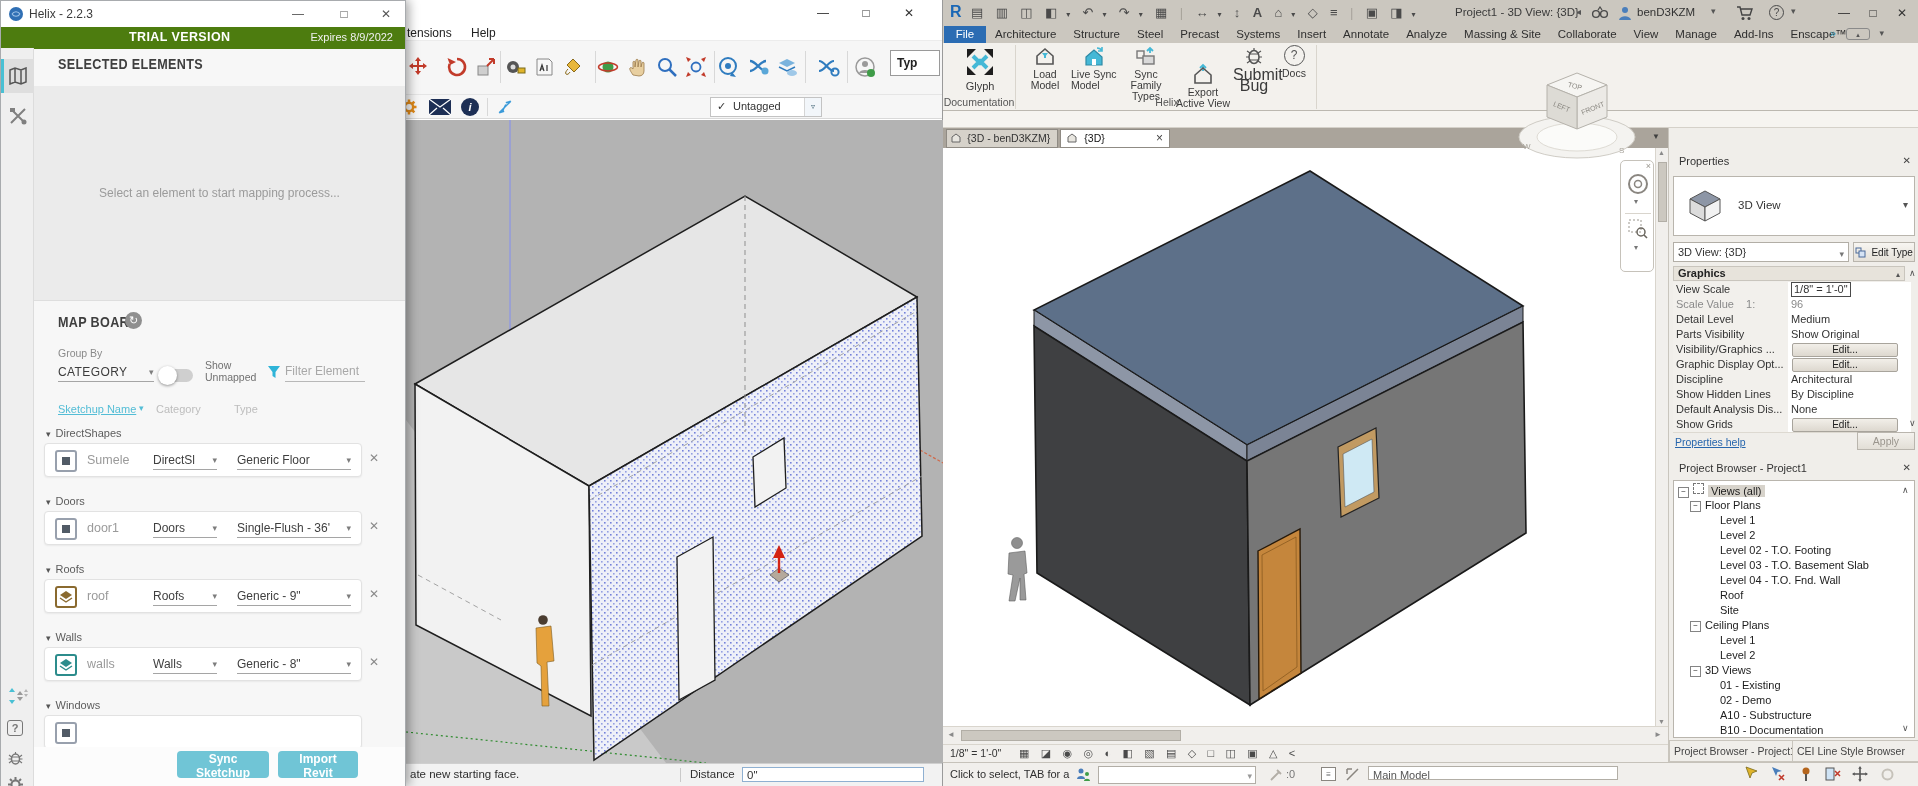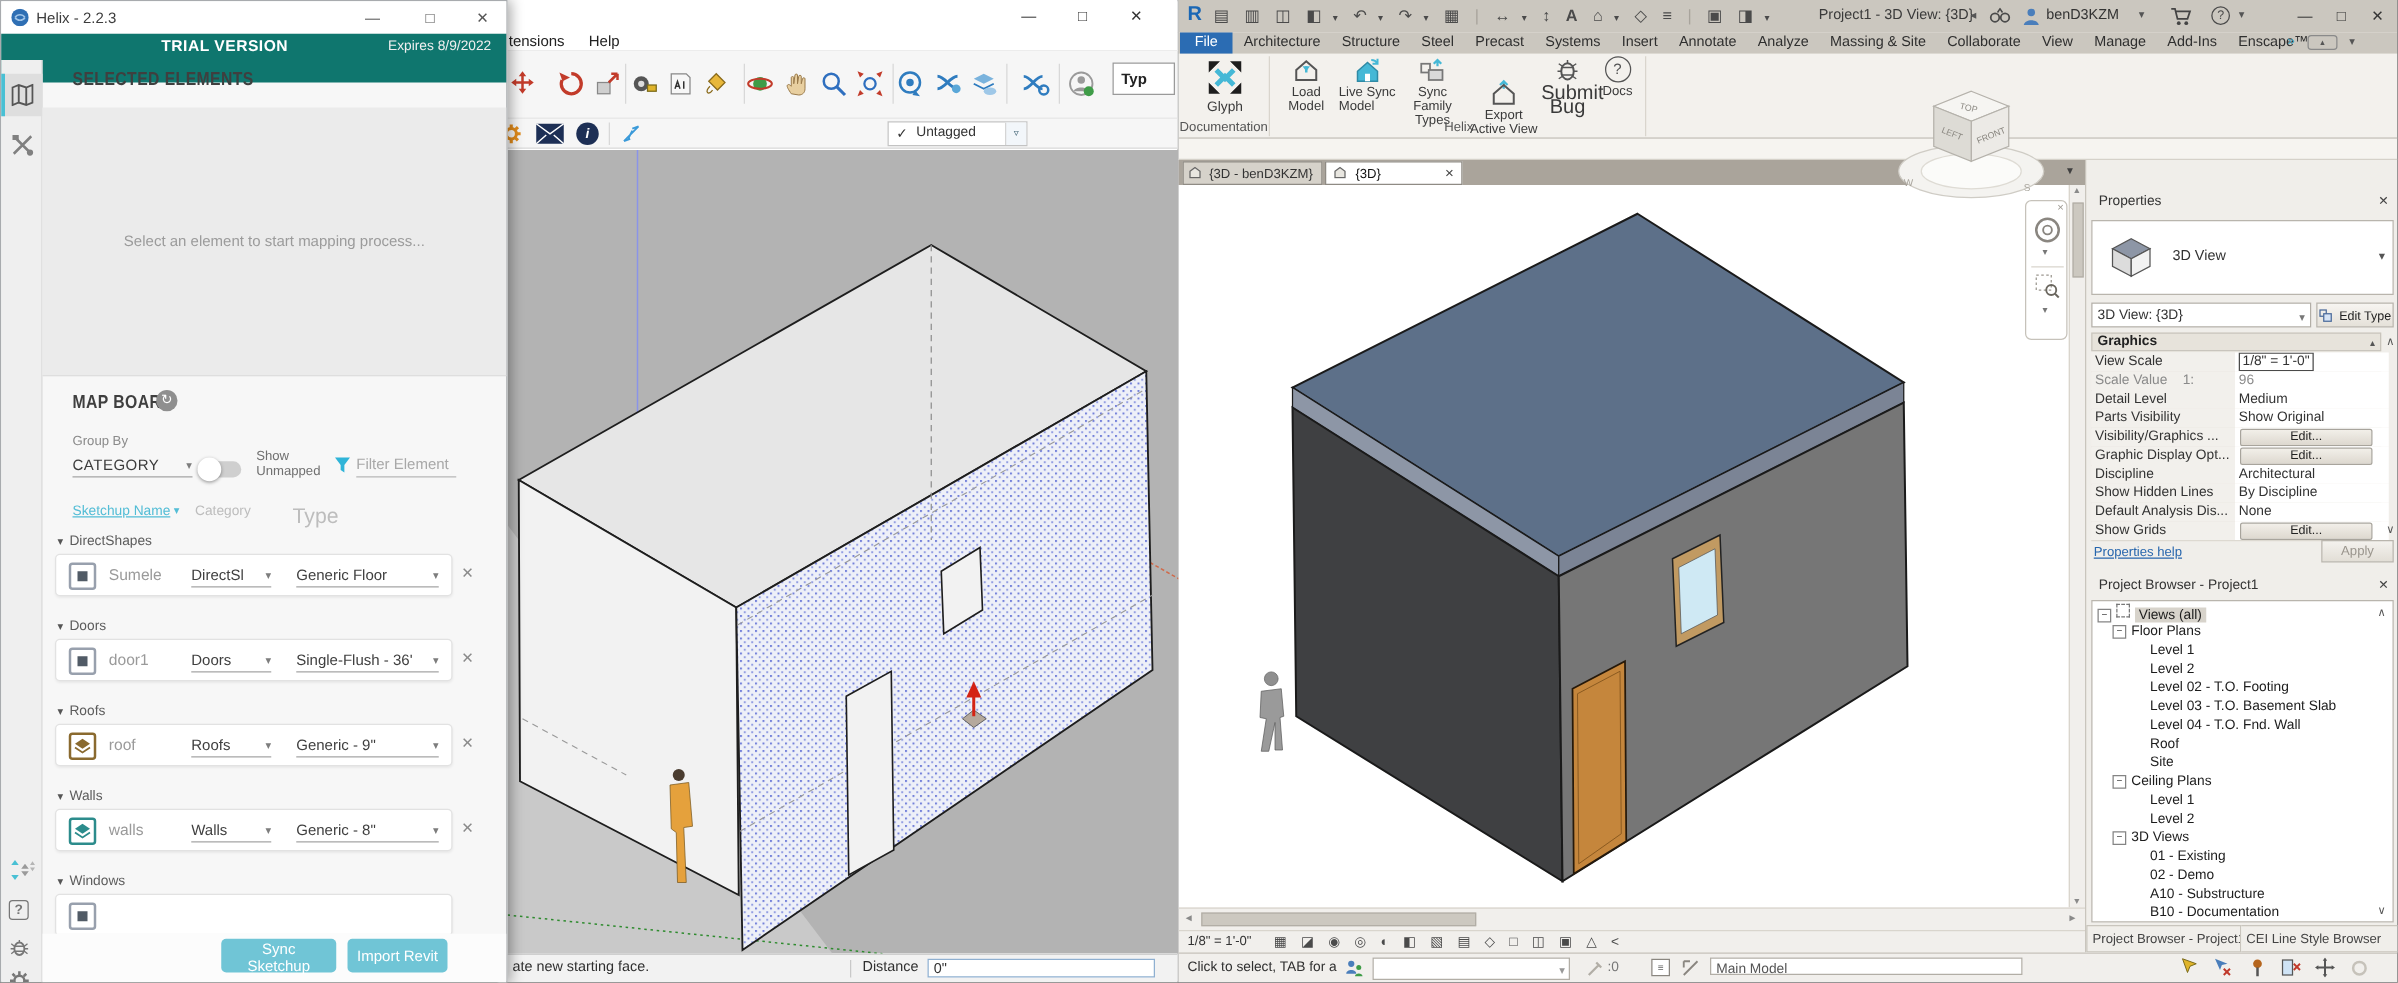--- a/index.html
+++ b/index.html
@@ -6,21 +6,21 @@
   .root{position:relative;width:1918px;height:786px;overflow:hidden;background:#dcdcdc;
         font-family:"Liberation Sans",sans-serif;font-size:12px;color:#333}
   .a{position:absolute;box-sizing:border-box}
   .b{font-weight:bold}
   .cap{display:inline-block;transform:scaleX(.84);transform-origin:0 50%;font-weight:bold;letter-spacing:.4px;white-space:nowrap}
   .wc{position:absolute;width:26px;height:18px;text-align:center;font-size:12px;color:#555;line-height:18px;cursor:default}
   .ddl{border-bottom:1px solid #a5a5a5;height:19px;line-height:18px;white-space:nowrap;overflow:hidden}
   .ddc{color:#7d7d7d;font-size:9px;margin-left:4px}
   .card{background:#fff;border:1px solid #e2e2e2;border-radius:4px;box-shadow:0 1px 2px rgba(0,0,0,.06)}
   .glabel{font-size:11px;color:#5c5c5c;white-space:nowrap}
-  .hxbtn{background:#70c5d6;border-radius:4px;color:#fff;font-weight:normal;font-size:12px;text-align:center;border:none;cursor:pointer}
+  .hxbtn{background:#70c5d6;border-radius:4px;color:#fff;font-weight:bold;font-size:12px;text-align:center;border:none;cursor:pointer}
   .rtab{font-size:11.5px;color:#2f2f2f;white-space:nowrap}
   .prow{position:absolute;left:0;width:232px;height:15px;border-bottom:1px solid #ddd9d1;font-size:11px;line-height:15px}
   .plab{position:absolute;left:0;top:0;width:114px;height:15px;background:#f2f0ec;border-right:1px solid #ddd9d1;padding:0 3px;white-space:pre;overflow:hidden}
   .pval{position:absolute;left:115px;top:0;width:117px;height:15px;background:#fff;padding:0 3px;white-space:nowrap;overflow:hidden}
   .pbtn{position:absolute;left:4px;top:1px;width:104px;height:12px;background:linear-gradient(#f2efe9,#ddd8cf);
         border:1px solid #a8a49c;border-radius:2px;font-size:10px;line-height:11px;text-align:center;color:#222}
   .trow{position:absolute;font-size:11px;color:#1c1c1c;white-space:nowrap;line-height:14px}
   .pm{display:inline-block;width:9px;height:9px;border:1px solid #848484;background:#fff;font-size:8px;line-height:7px;
       text-align:center;color:#333;vertical-align:1px;margin-right:4px}
   .vcicon{font-size:11px;color:#4a4a4a;margin-right:8px}
@@ -574,21 +574,21 @@
     <svg class="a" style="left:8px;top:6px" width="14" height="14" viewBox="0 0 14 14">
           <circle cx="7" cy="7" r="7" fill="#2f6fb4"></circle>
           <path d="M3 7c2-3 6-3 8 0M3 7c2 3 6 3 8 0" stroke="#9fc4e8" stroke-width="1.2" fill="none"></path>
         </svg>
     <span class="a" style="left:28px;top:6px;font-size:12px;color:#3c3c3c">Helix - 2.2.3</span>
     <span class="wc" style="left:284px;top:4px">—</span>
     <span class="wc" style="left:330px;top:4px">□</span>
     <span class="wc" style="left:372px;top:4px">✕</span>
   </div>
 
-  <div class="a" style="left:0;top:26px;width:404px;height:39px;background:#0f766e;color:#fff;line-height:21px">
+  <div class="a" style="left:0;top:26px;width:404px;height:22px;background:#4d7c0f;color:#fff;line-height:21px">
     <span class="a b" style="left:128px;top:0;font-size:12.5px;letter-spacing:.4px">TRIAL VERSION</span>
     <span class="a" style="right:12px;top:0;font-size:11px;color:#f0f0f0">Expires 8/9/2022</span>
   </div>
 
   <div class="a" style="left:0;top:47px;width:33px;height:738px;background:#efefef;border-right:1px solid #dcdcdc">
     <div class="a" style="left:0;top:11px;width:33px;height:34px;background:#dedede">
       <div class="a" style="left:0;top:0;width:3px;height:34px;background:#49c0d4"></div>
       <svg class="a" style="left:8px;top:8px" width="18" height="18" viewBox="0 0 18 18">
             <path d="M1 3l5-2 6 2 5-2v14l-5 2-6-2-5 2zM6 1v14M12 3v14" fill="none" stroke="#555" stroke-width="1.5"></path>
           </svg>
@@ -640,21 +640,21 @@
   <svg class="a" style="left:266px;top:364px" width="14" height="14" viewBox="0 0 14 14">
         <path d="M1 1h12L8.5 7v6l-3-2V7z" fill="#2fb4d8"></path>
       </svg>
   <span class="a" style="left:284px;top:363px;width:80px;font-size:12px;color:#a8a8a8;border-bottom:1px solid #b8b8b8;height:18px">Filter Element</span>
 
   <span class="a" style="left:57px;top:402px;font-size:11px;color:#53bdd6;text-decoration:underline">
     <span>Sketchup Name</span>
   </span>
   <span class="a" style="left:138px;top:402px;font-size:9px;color:#53bdd6">▾</span>
   <span class="a" style="left:155px;top:402px;font-size:11px;color:#bdbdbd">Category</span>
-  <span class="a" style="left:233px;top:402px;font-size:17px;color:#bdbdbd">Type</span>
+  <span class="a" style="left:233px;top:402px;font-size:11px;color:#bdbdbd">Type</span>
 
   <div class="a" style="left:0;top:420px;width:404px;height:326px;overflow:hidden">
 
     <div class="a glabel" style="left:45px;top:6px"><span style="font-size:9px;color:#555;margin-right:5px">▾</span><span>DirectShapes</span></div>
     <div class="a card" style="left:43px;top:22px;width:318px;height:34px">
       <span class="a" style="left:10px;top:6px;width:22px;height:22px;border:2px solid #98a0ad;border-radius:3px">
             <span style="position:absolute;left:5px;top:5px;width:8px;height:8px;background:#515b66"></span>
           </span>
       <span class="a" style="left:42px;top:9px;font-size:12.5px;color:#9a9a9a">Sumele</span>
       <span class="a ddl" style="left:108px;top:7px;width:64px;font-size:12px;color:#3f3f3f"><span>DirectSl</span><span class="ddc" style="float:right">▾</span></span>

